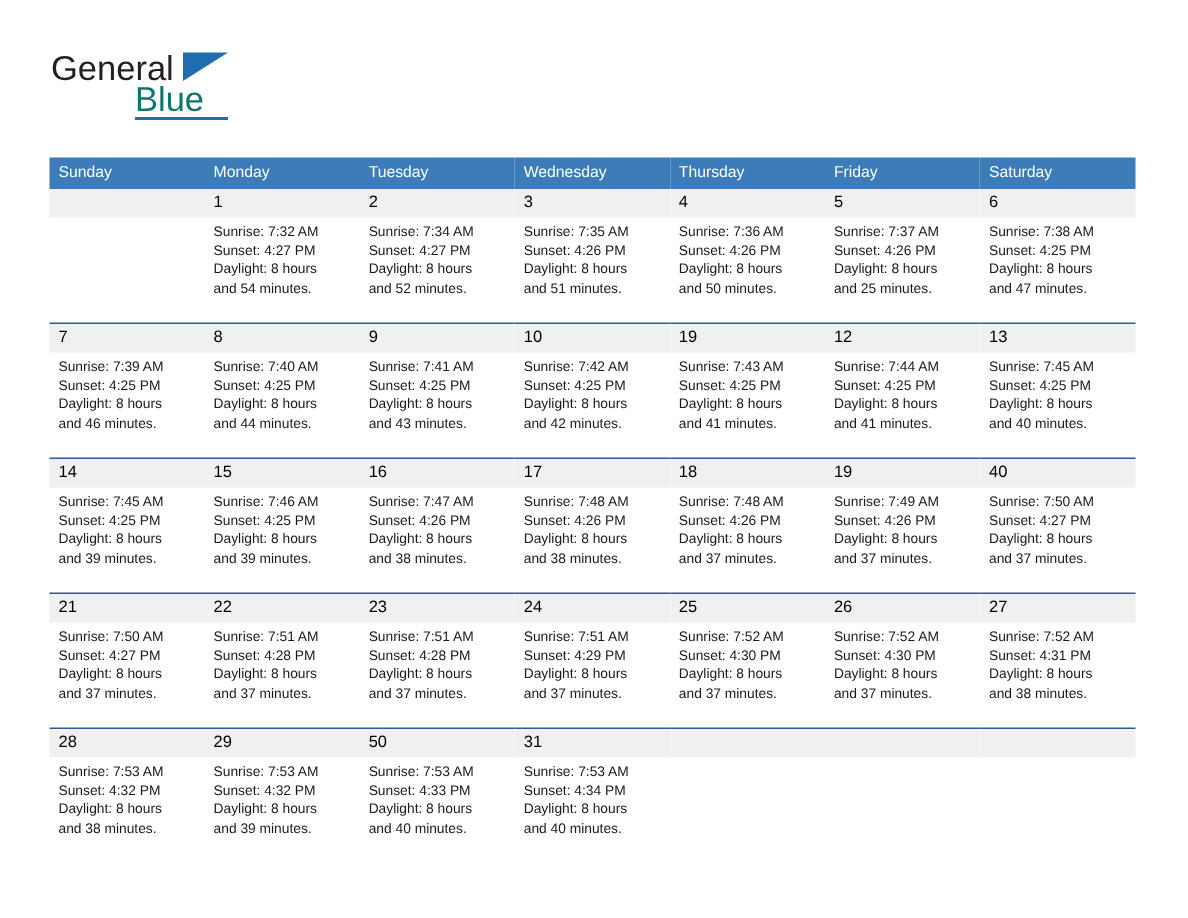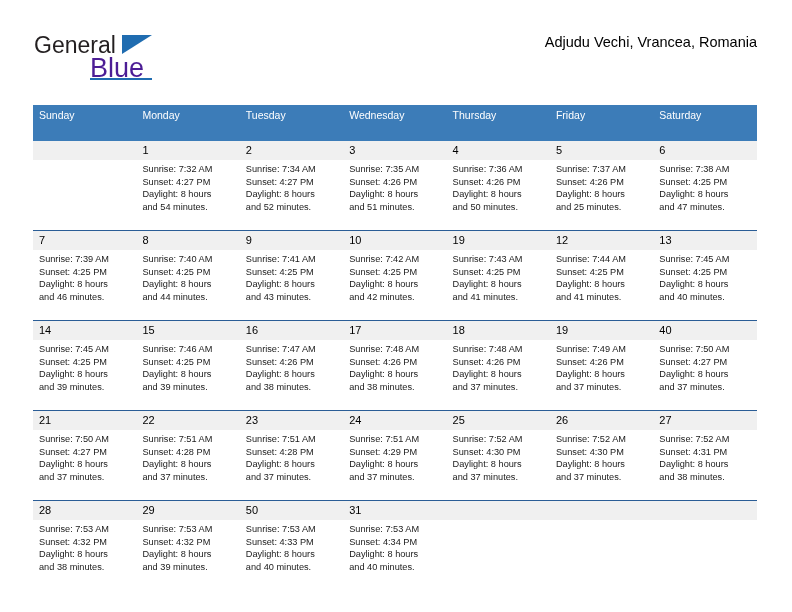--- a/index.html
+++ b/index.html
@@ -42,22 +42,22 @@
     top: 0;
     font-size: 23px;
     letter-spacing: 0px;
     color: #231f20;
     font-family: "Liberation Sans", sans-serif;
   }
   .logo-blue {
     position: absolute;
     left: 56px;
     top: 21px;
-    font-size: 27px;
-    color: #4c1d95;
+    font-size: 23px;
+    color: #0f766e;
     font-family: "Liberation Sans", sans-serif;
   }
   .logo-tri {
     position: absolute;
     left: 88px;
     top: 3px;
     width: 0;
     height: 0;
     border-left: 30px solid #1f6cb0;
     border-bottom: 19px solid transparent;
@@ -99,21 +99,21 @@
     width: 724px;
     border-collapse: collapse;
     table-layout: fixed;
   }
   .calendar th {
     background: #3c7cb8;
     color: #ffffff;
     font-size: 10.5px;
     font-weight: normal;
     text-align: left;
-    padding: 4px 0 20px 6px;
+    padding: 4px 0 5px 6px;
     height: 11px;
     border: none;
   }
   .calendar td {
     vertical-align: top;
     padding: 0;
     border: none;
     border-top: 1px solid #2a5d96;
     background: #ffffff;
   }
@@ -157,21 +157,20 @@
   <div class="header">
 
     <div class="logo">
       <span class="logo-general">General</span>
       <span class="logo-tri"></span>
       <span class="logo-blue">Blue</span>
       <span class="logo-underline"></span>
     </div>
 
     <div class="title-block">
-      <div class="location-title">Adjudu Vechi, Vrancea, Romania</div>
     </div>
 
   </div>
 
   <table class="calendar">
     <colgroup>
       <col style="width:103.4px">
         <col style="width:103.4px">
         <col style="width:103.4px">
       <col style="width:103.4px">

